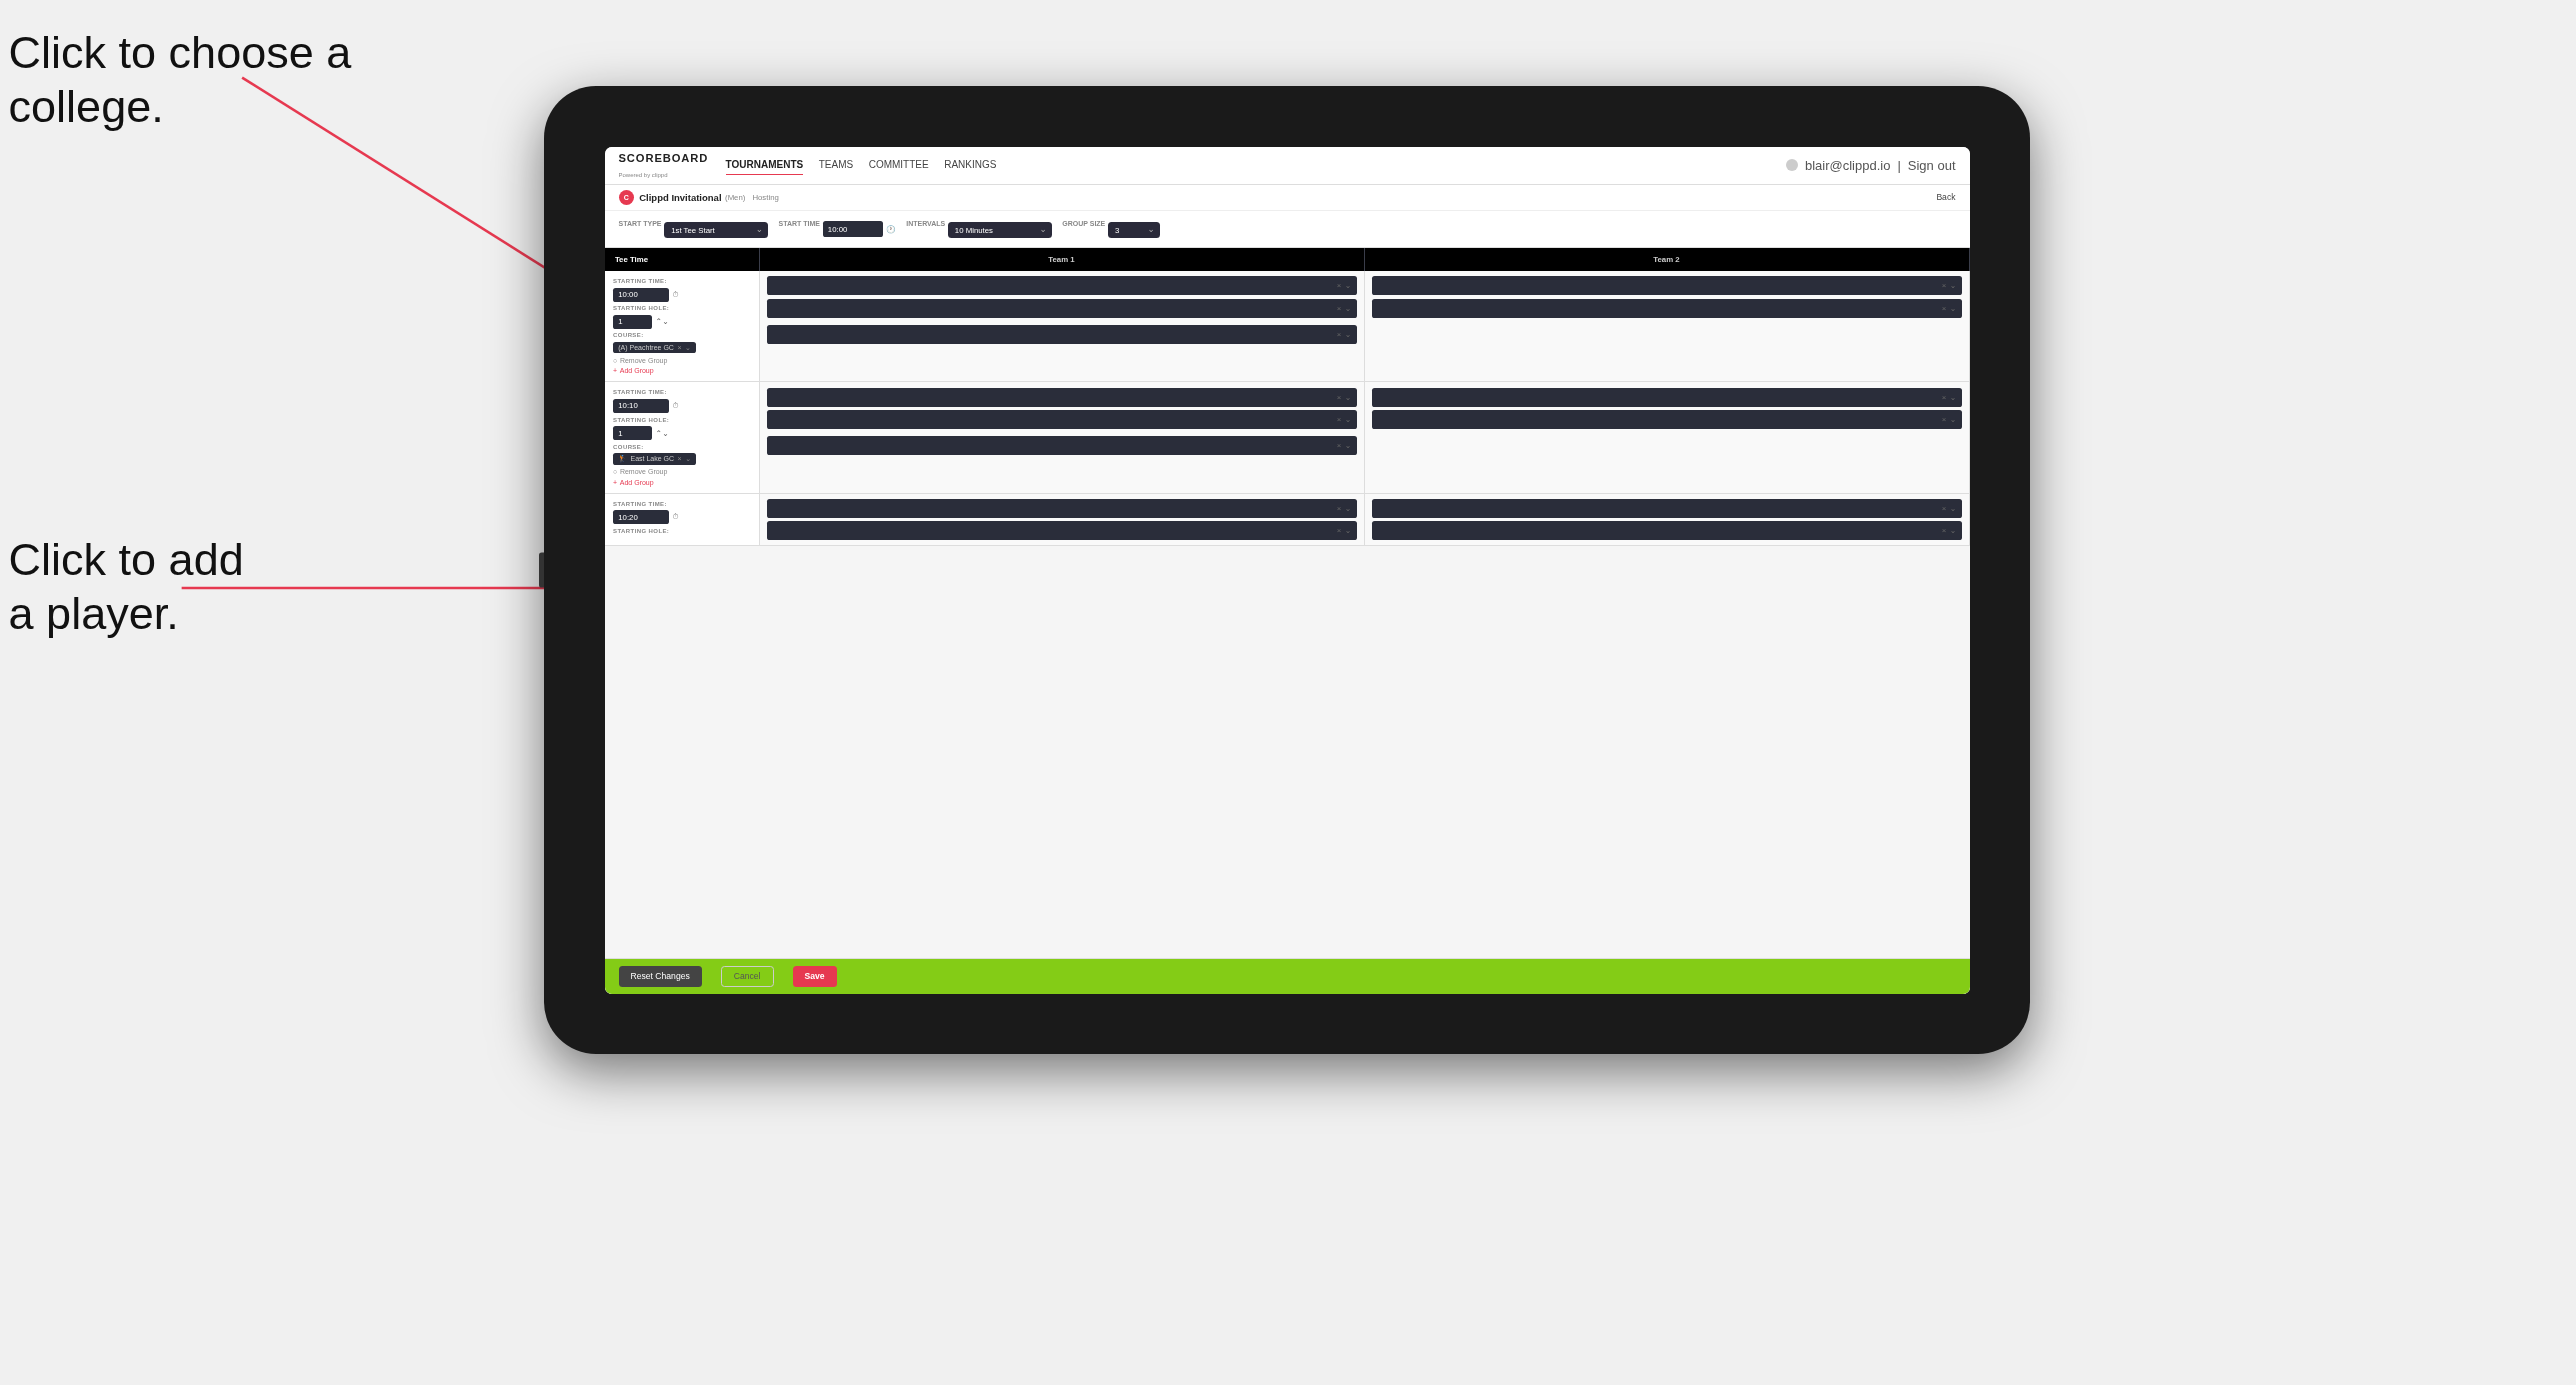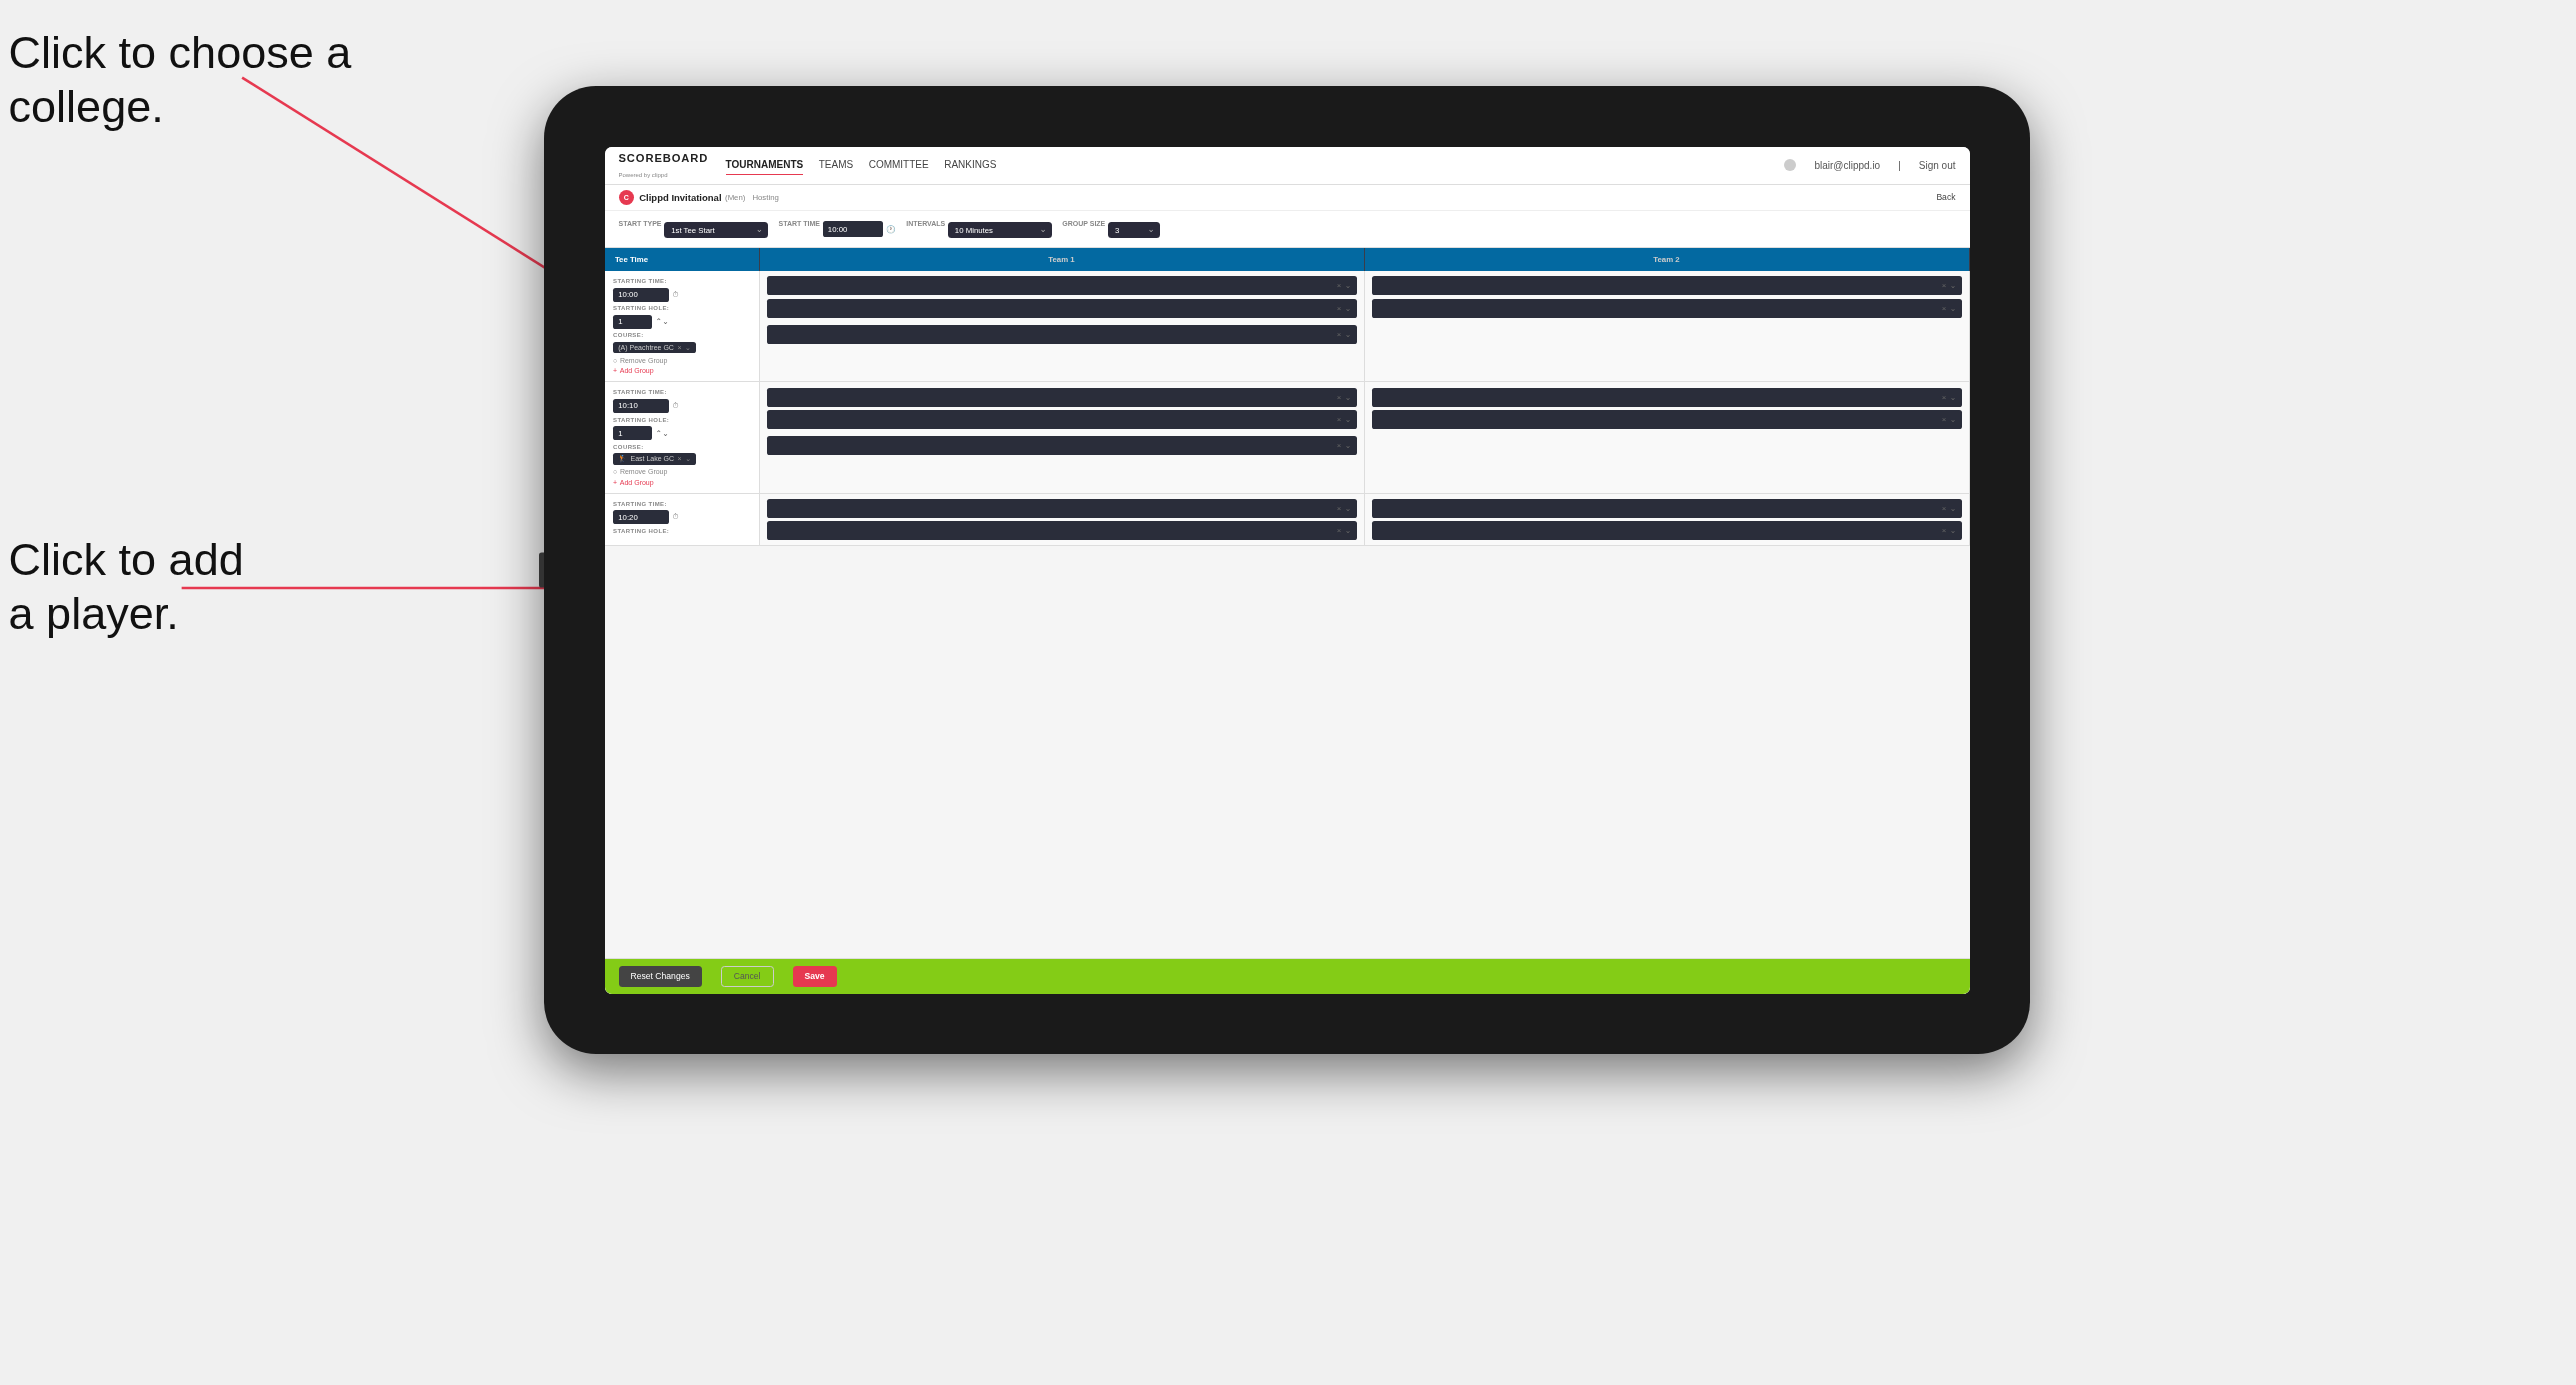--- a/index.html
+++ b/index.html
@@ -98,22 +98,22 @@
 
     .nav-link.active {
       border-bottom: 1.7px solid #e63950;
       color: #222;
       font-weight: 600;
     }
 
     .nav-right {
       display: flex;
       align-items: center;
-      gap: 18px;
-      font-size: 10px;
+      gap: 7px;
+      font-size: 13px;
       color: #555;
       text-align: center;
     }
 
     .user-dot {
       width: 12px;
       height: 12px;
       background: #ccc;
       border-radius: 50%;
     }
@@ -228,24 +228,25 @@
     
     .schedule-area {
       flex: 1;
       overflow-y: auto;
       padding: 0;
     }
 
     .schedule-header {
       display: grid;
       grid-template-columns: 155px 1fr 1fr;
-      background: #0369a1;
+      background: #000000;
       position: sticky;
       top: 0;
       z-index: 10;
+      text-decoration: underline;
     }
 
     .schedule-header-cell {
       padding: 7px 10.4px;
       font-size: 7.8px;
       color: #ccc;
       font-weight: 600;
       text-align: center;
       border-right: 0.9px solid #3a3d4a;
     }

